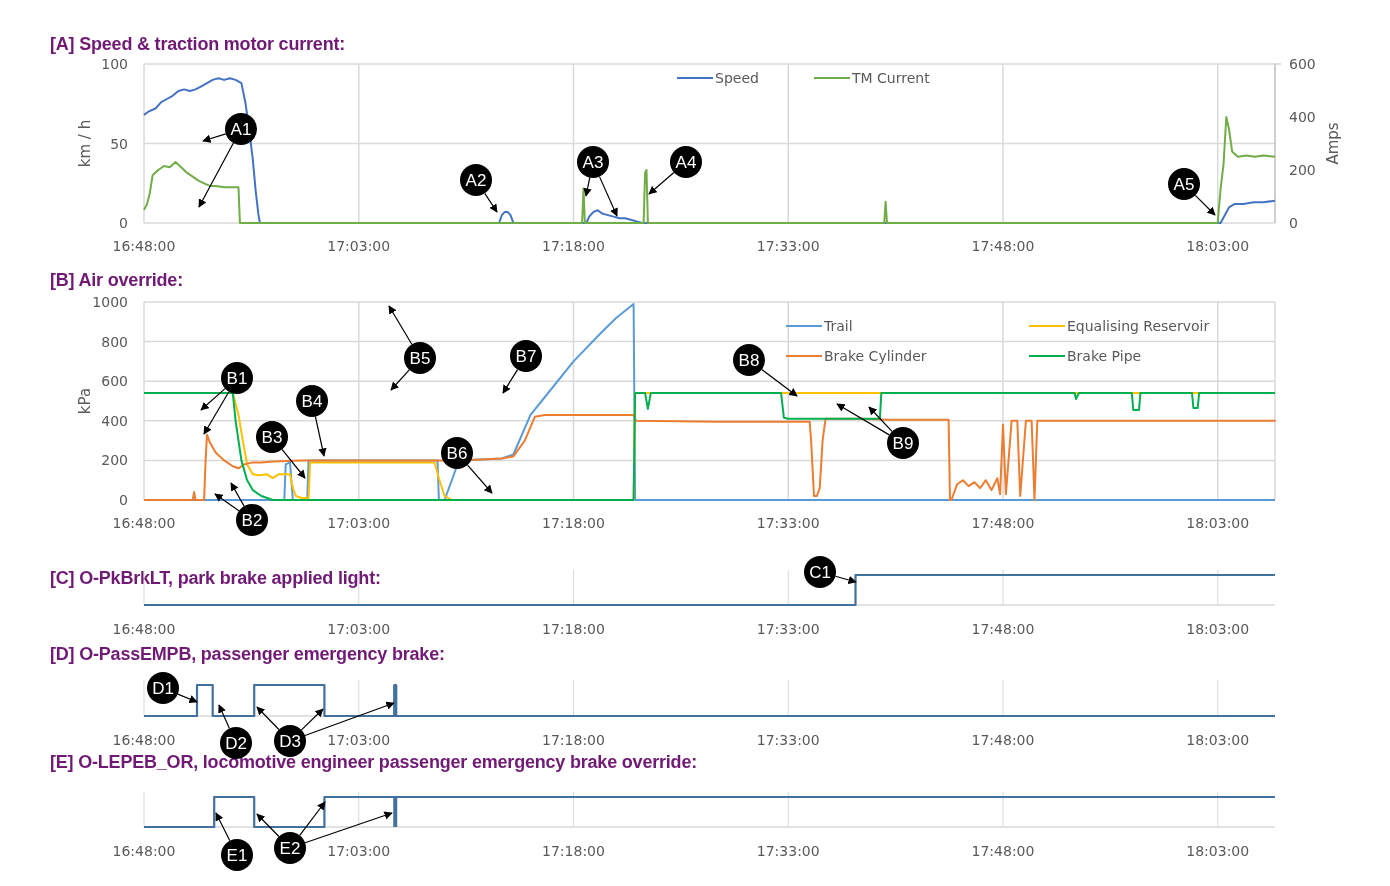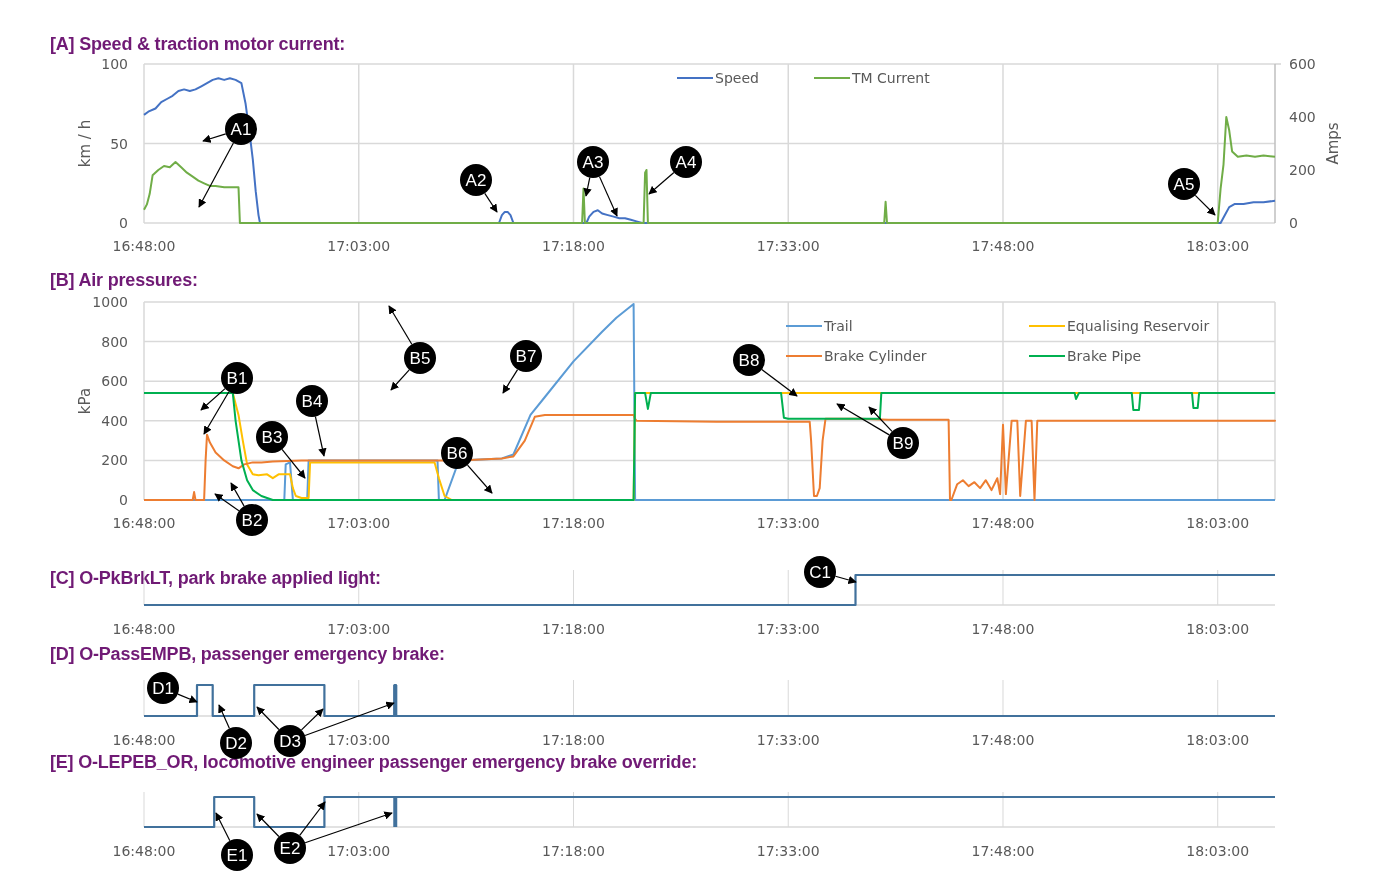--- a/index.html
+++ b/index.html
@@ -8,21 +8,21 @@
   svg{position:absolute;left:0;top:0;}
   .tick{font-size:14px;fill:#595959;font-family:"DejaVu Sans","Liberation Sans",sans-serif;}
   .axis-title{font-size:15px;fill:#595959;font-family:"DejaVu Sans","Liberation Sans",sans-serif;}
   .legend-text{font-size:14px;fill:#595959;font-family:"DejaVu Sans","Liberation Sans",sans-serif;}
   .callout-text{font-size:17px;fill:#fff;font-family:"Liberation Sans",sans-serif;font-weight:normal;}
 </style>
 </head>
 <body>
 
 <div class="section-title" style="top:34px">[A] Speed &amp; traction motor current:</div>
-<div class="section-title" style="top:270px">[B] Air pressures:</div>
+<div class="section-title" style="top:270px">[B] Air override:</div>
 <div class="section-title" style="top:568px">[C] O-PkBrkLT, park brake applied light:</div>
 <div class="section-title" style="top:644px">[D] O-PassEMPB, passenger emergency brake:</div>
 <div class="section-title" style="top:752px">[E] O-LEPEB_OR, locomotive engineer passenger emergency brake override:</div>
 
 <svg id="canvas" width="1390" height="886" xmlns="http://www.w3.org/2000/svg">
     <line x1="144" x2="1275" y1="223" y2="223" stroke="#D9D9D9" stroke-width="1.5"></line>
     <text x="128" y="228" class="tick" text-anchor="end">0</text>
     <line x1="144" x2="1275" y1="143.5" y2="143.5" stroke="#D9D9D9" stroke-width="1.5"></line>
     <text x="128" y="148.5" class="tick" text-anchor="end">50</text>
     <line x1="144" x2="1275" y1="64" y2="64" stroke="#D9D9D9" stroke-width="1.5"></line>

